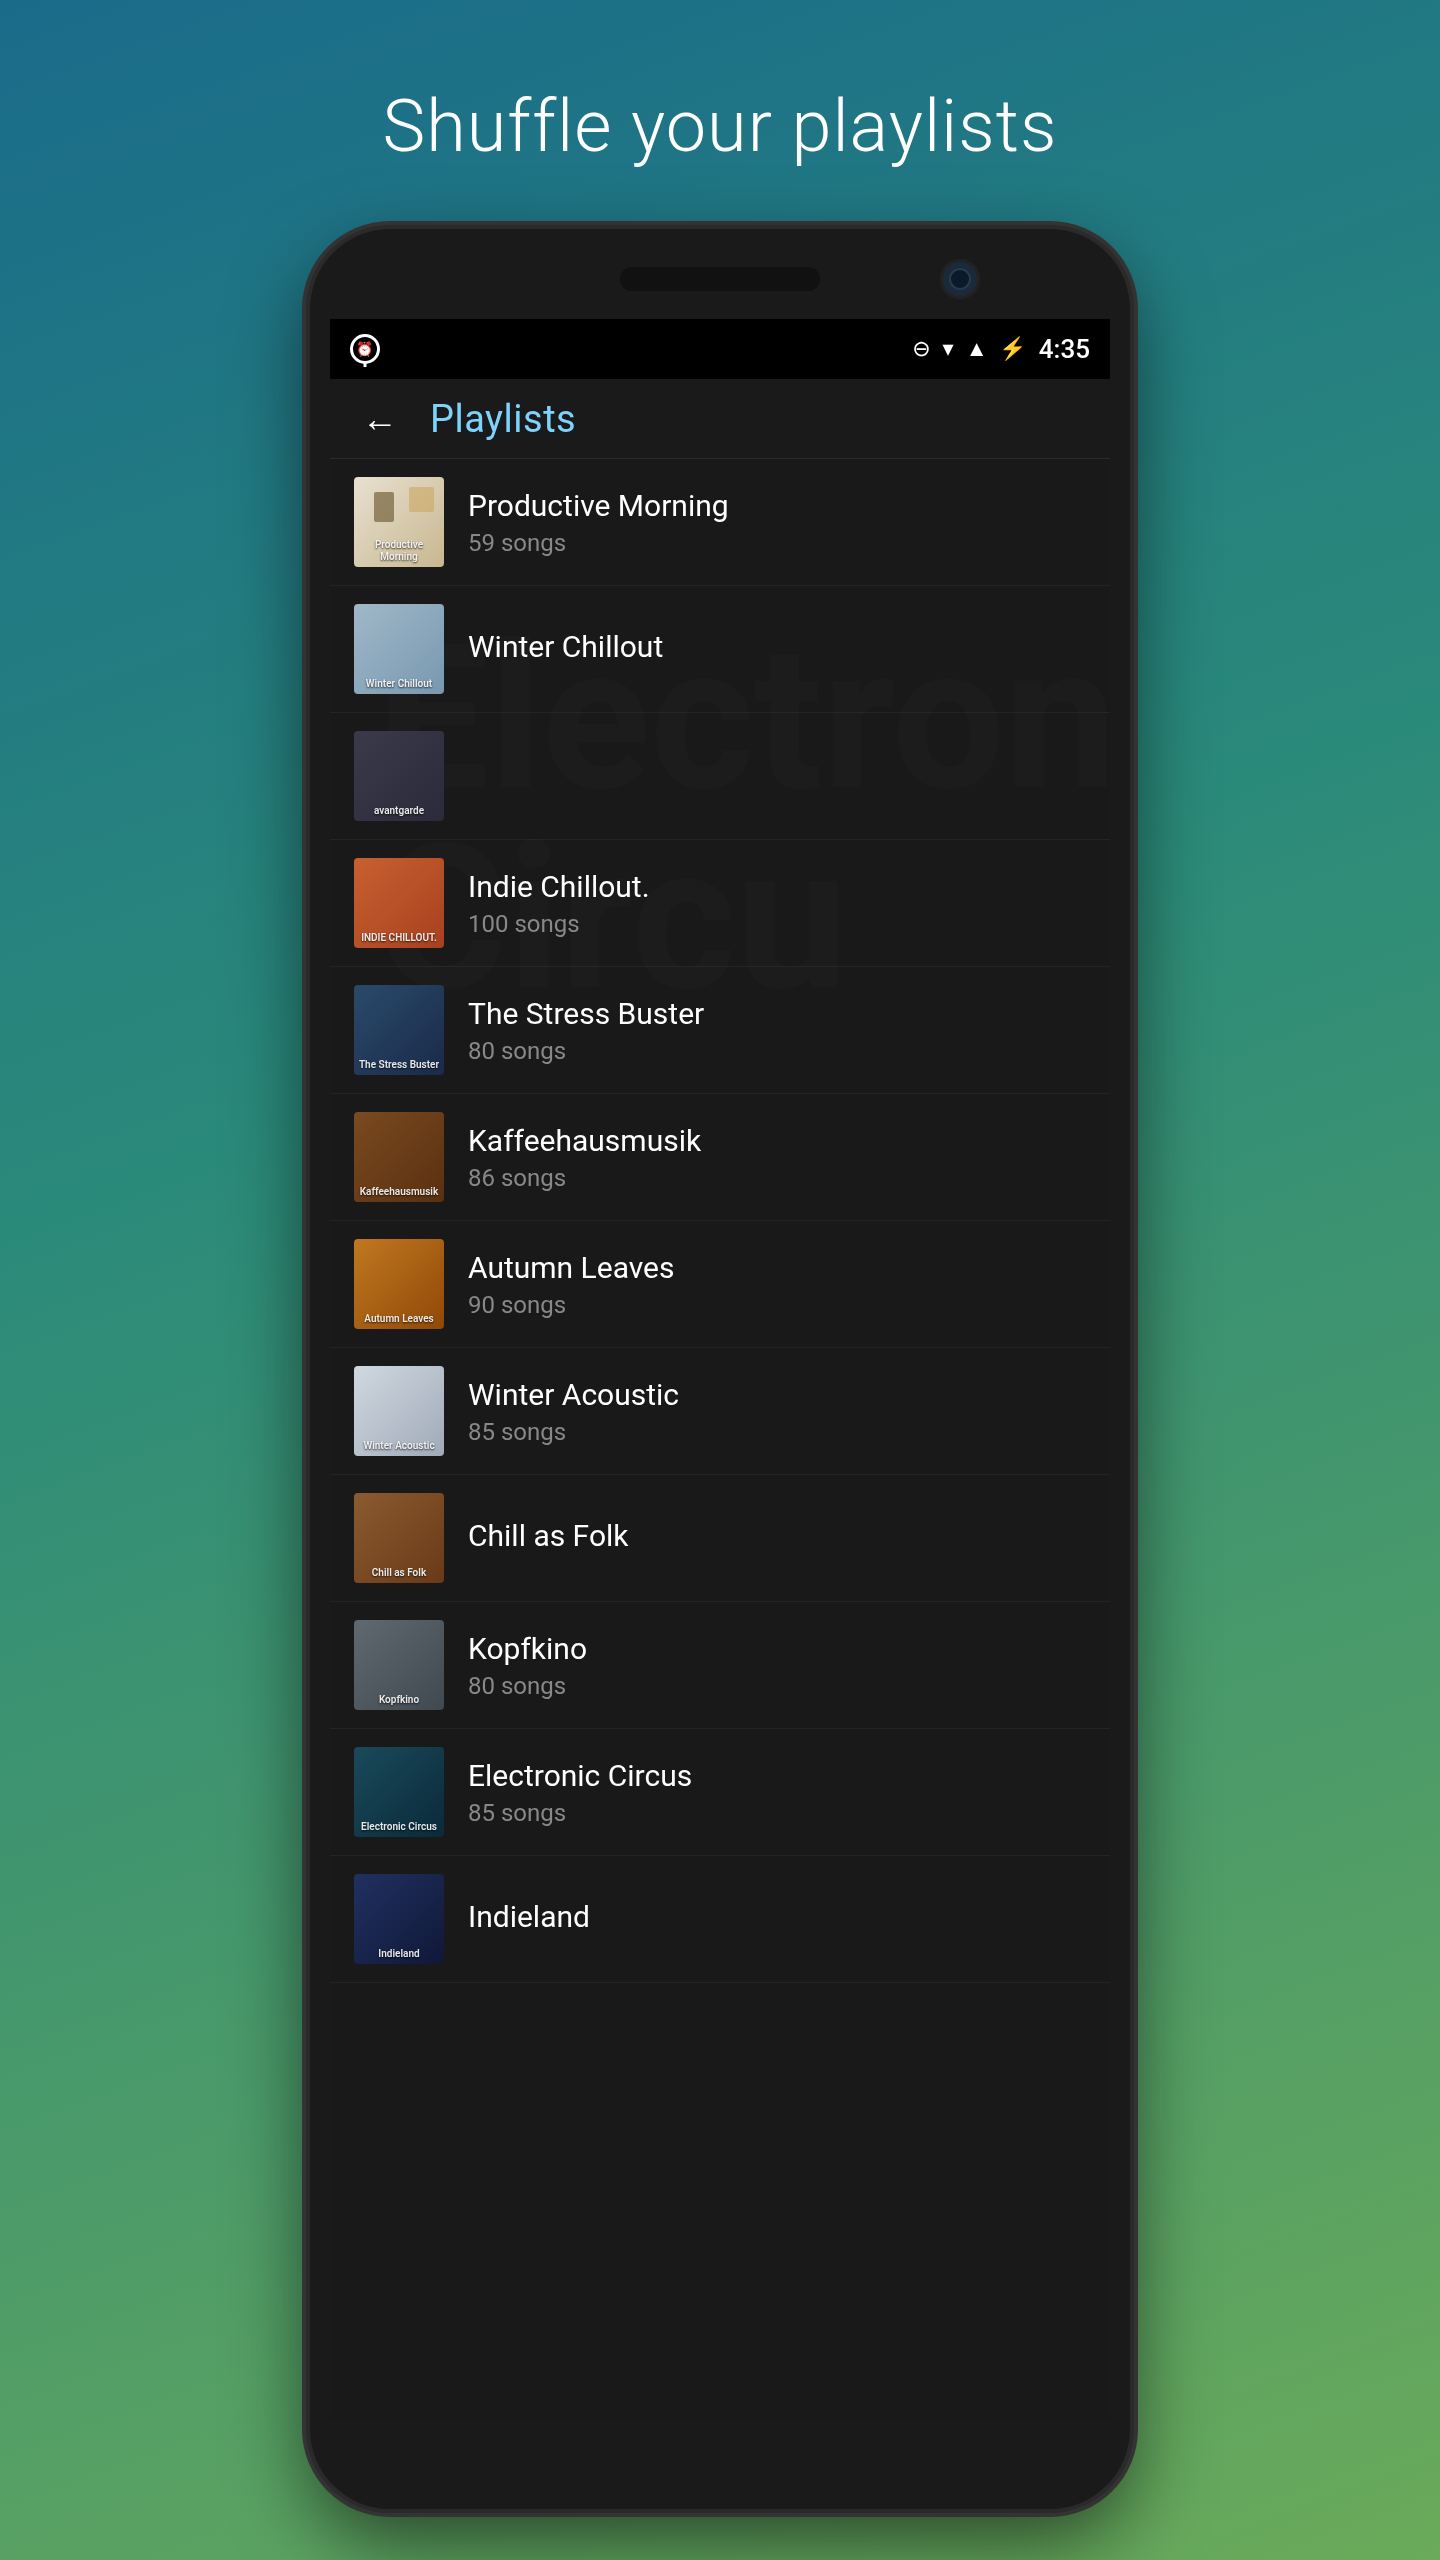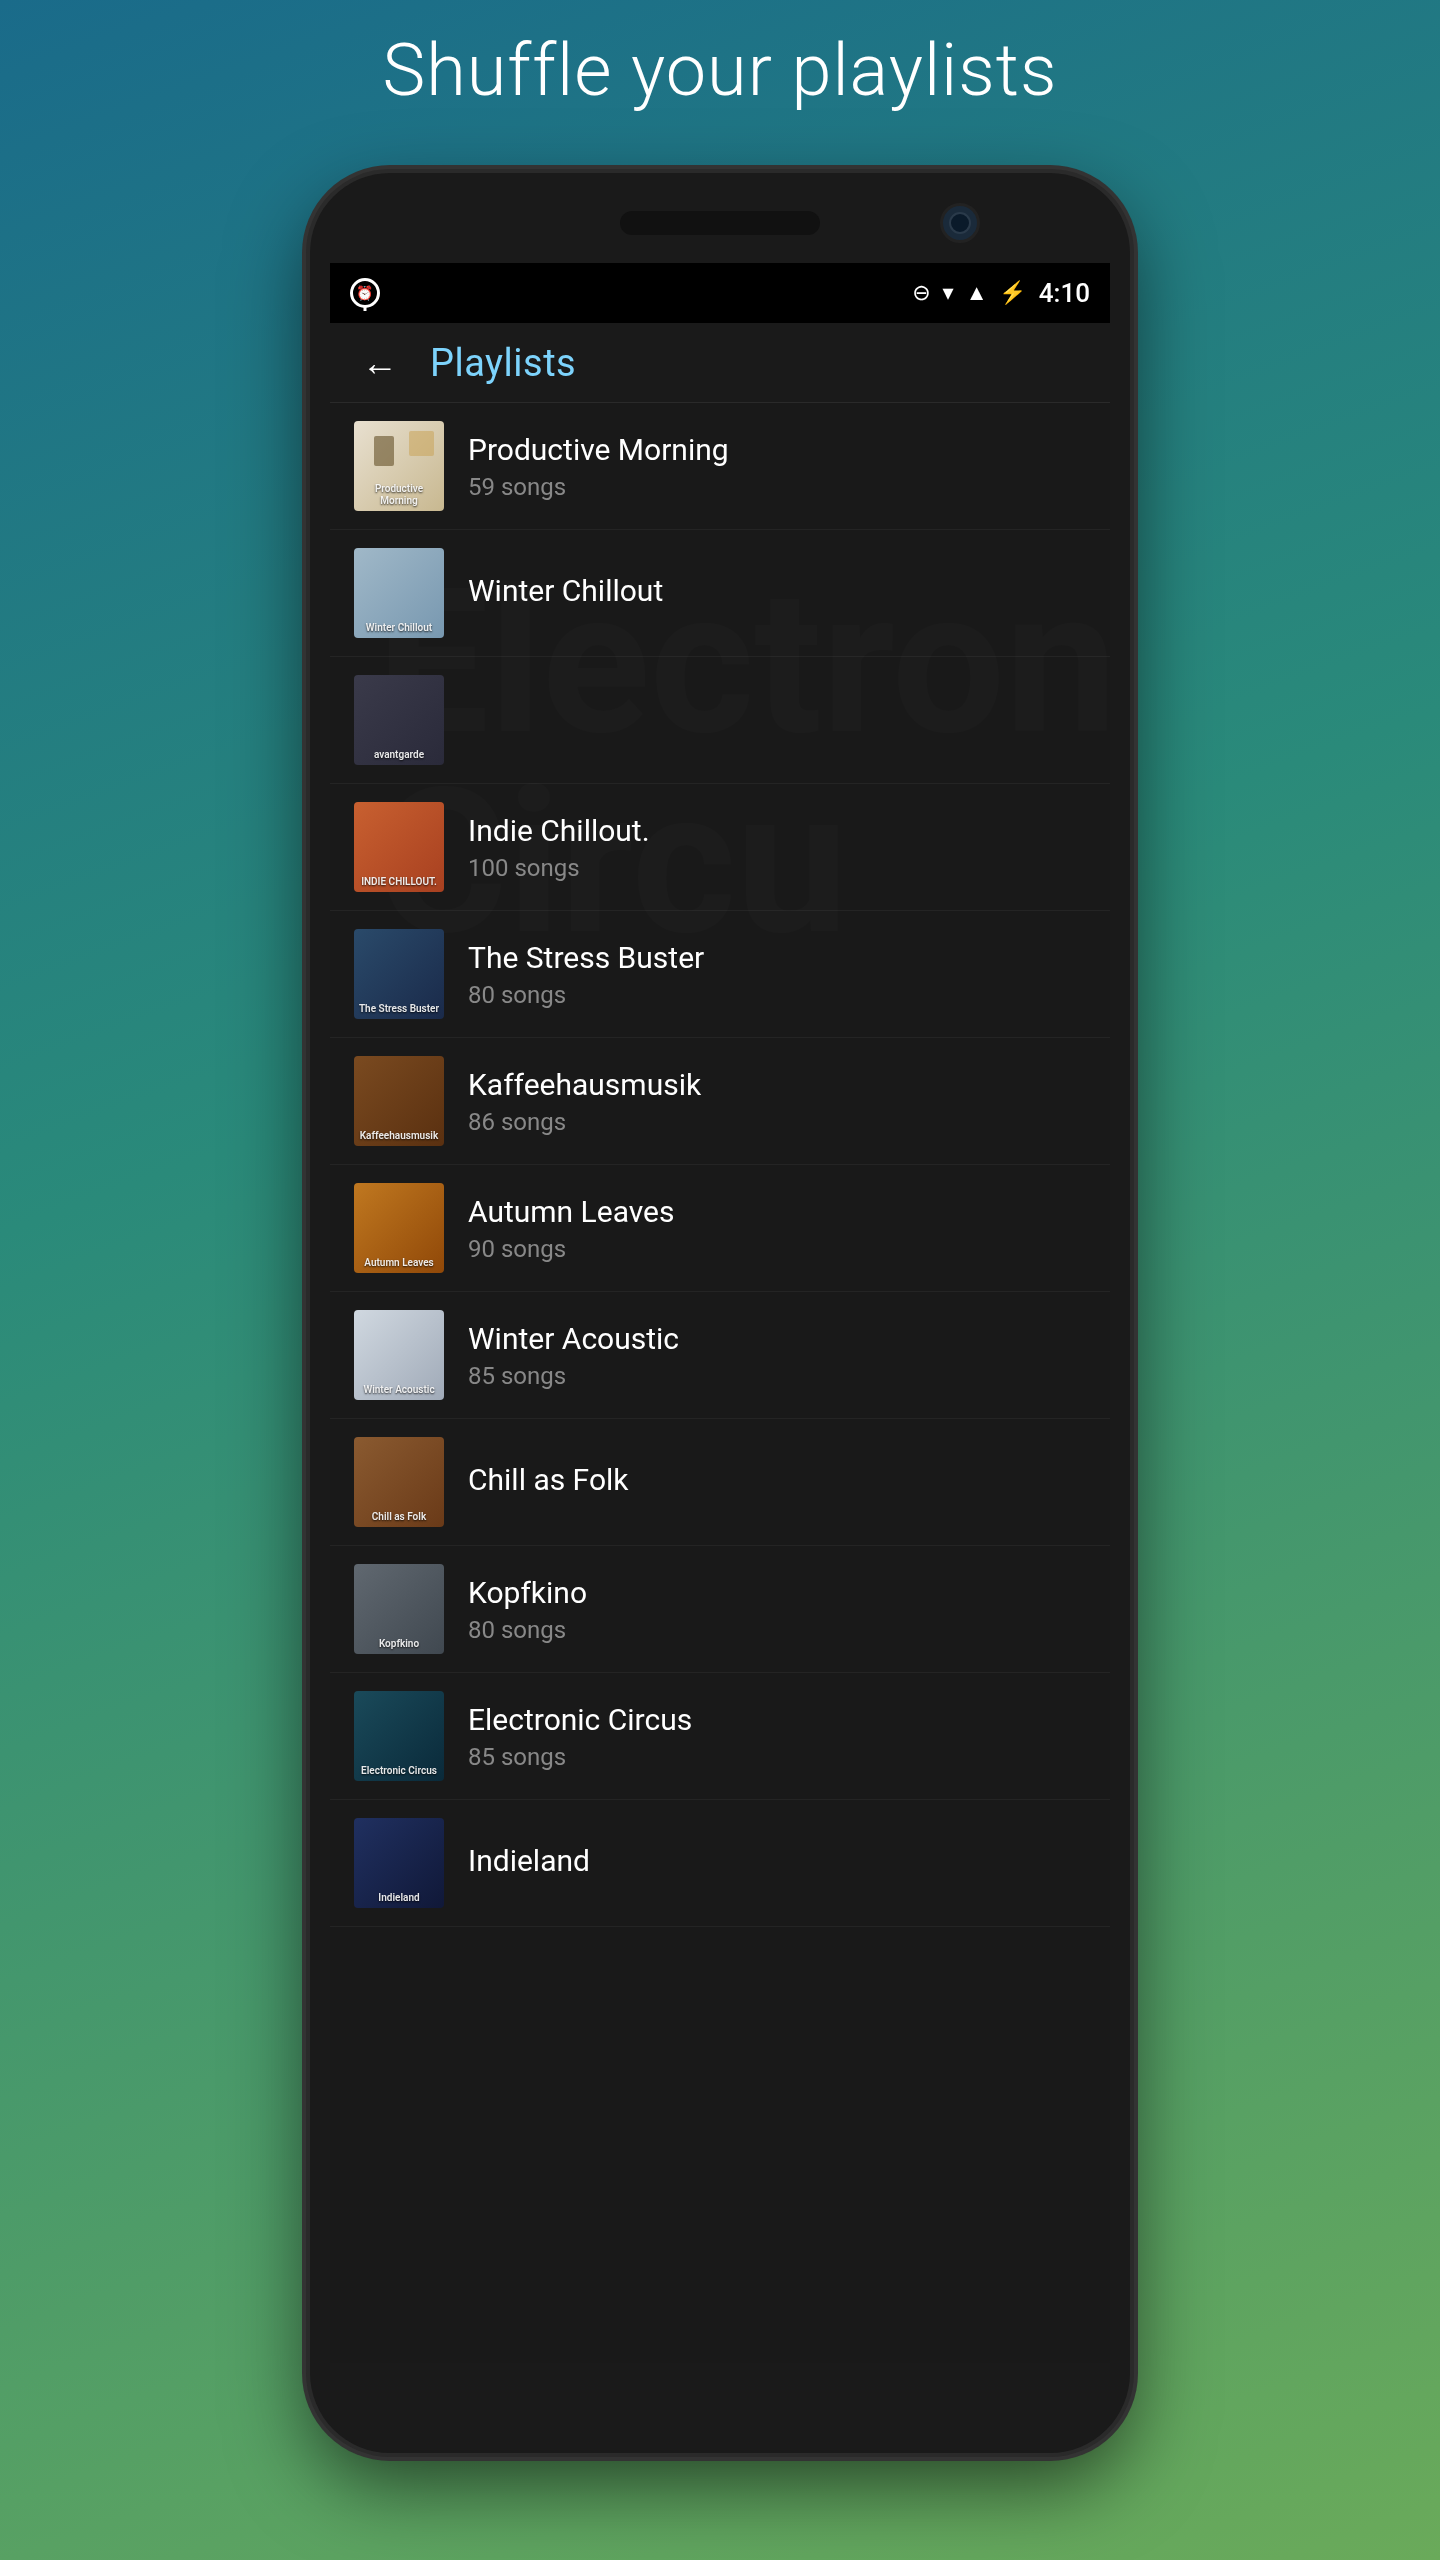--- a/index.html
+++ b/index.html
@@ -13,21 +13,21 @@
       align-items: center;
       font-family: 'Roboto', Arial, sans-serif;
       overflow: hidden;
       position: relative;
     }
 
     .page-title {
       color: white;
       font-size: 72px;
       font-weight: 300;
-      margin-top: 28px;
+      margin-top: 84px;
       margin-bottom: 60px;
       text-align: left;
       letter-spacing: 1px;
     }
 
     .phone-wrapper {
       position: relative;
       width: 820px;
       height: 2280px;
     }
@@ -298,21 +298,21 @@
         <div class="status-left">
           <div class="alarm-icon">
             <span style="color:white;font-size:14px;line-height:1;">⏰</span>
           </div>
         </div>
         <div class="status-right">
           <span class="status-icon">⊖</span>
           <span class="status-icon">▾</span>
           <span class="status-icon">▲</span>
           <span class="status-icon">⚡</span>
-          <span class="status-time">4:10</span>
+          <span class="status-time">4:35</span>
         </div>
       </div>
 
       <div class="toolbar">
         <span class="back-button">←</span>
         <span class="toolbar-title">Playlists</span>
       </div>
 
       <div class="bg-text-overlay">
         <div>Electroni</div>

